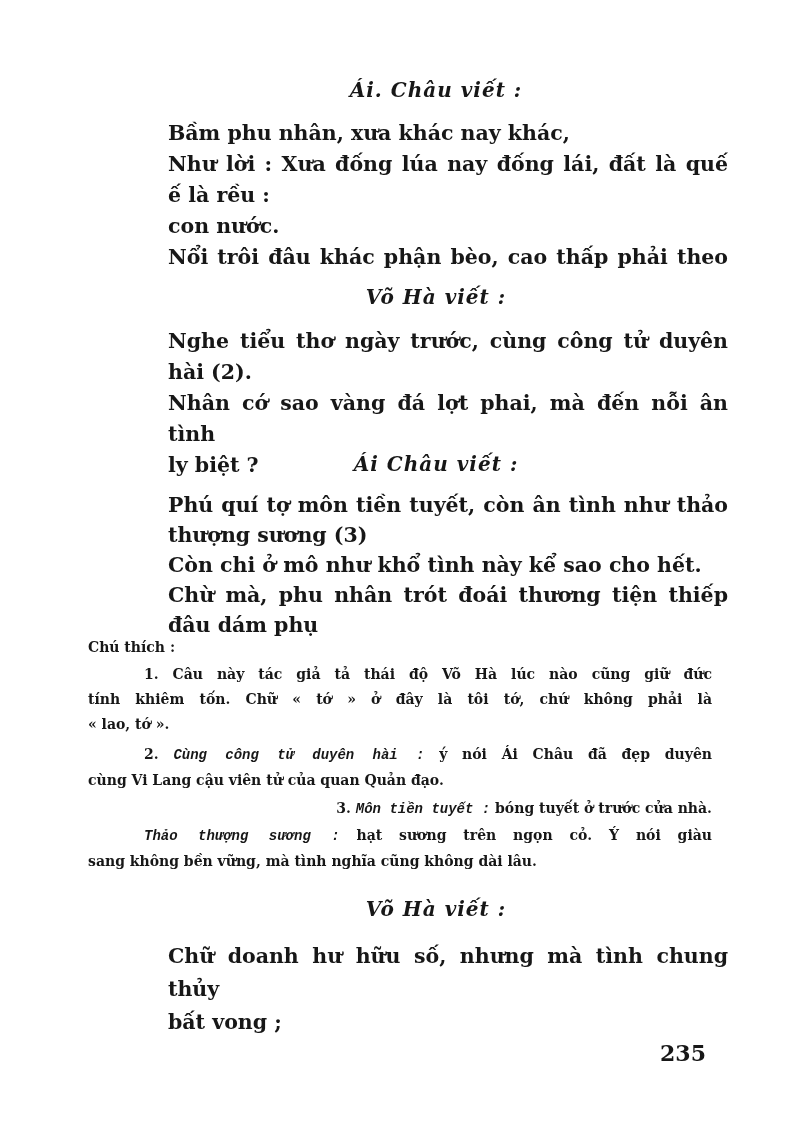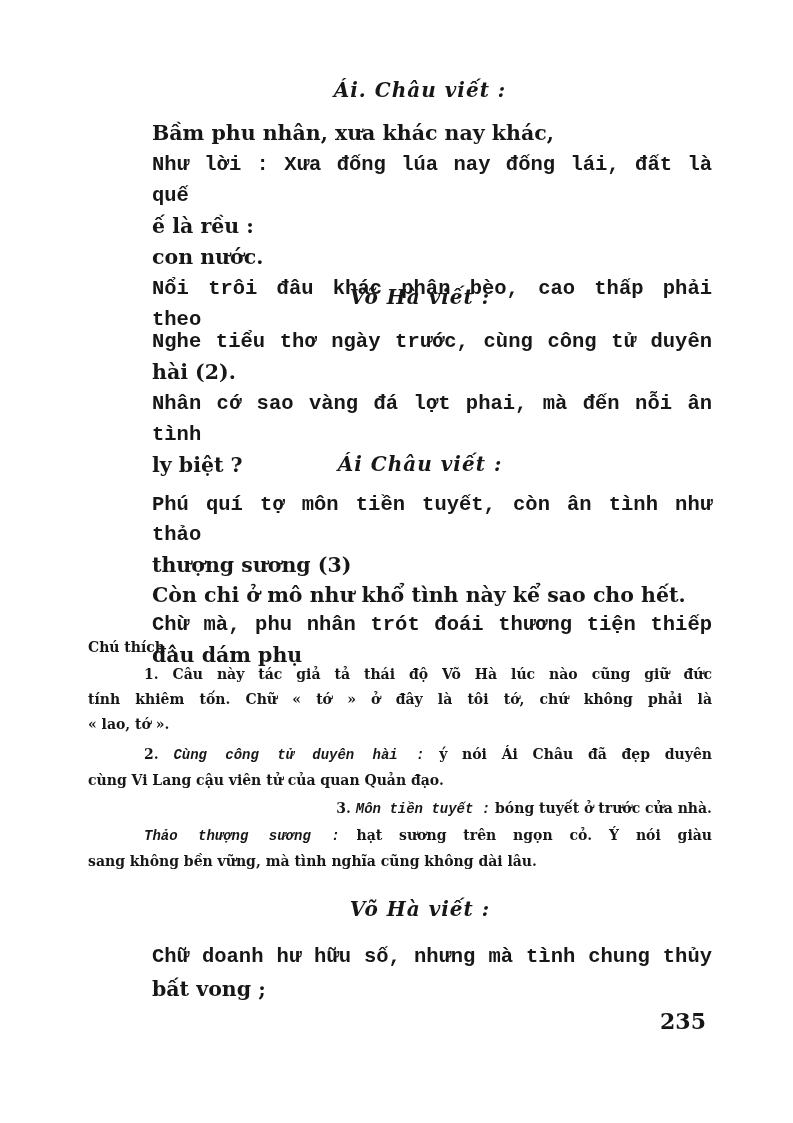--- a/index.html
+++ b/index.html
@@ -11,21 +11,21 @@
     position: relative;
     width: 793px;
     height: 1123px;
     background: #ffffff;
     color: #171717;
     font-family: "DejaVu Serif", "Liberation Serif", serif;
     overflow: hidden;
   }
   .block {
     position: absolute;
-    left: 128px;
+    left: 144px;
     width: 584px;
   }
   .heading {
     text-align: center;
     font-style: italic;
     font-weight: 700;
     font-size: 20px;
     letter-spacing: 1px;
   }
   .verse .vline {
@@ -33,21 +33,20 @@
     font-size: 20.5px;
     line-height: 31px;
     white-space: nowrap;
     margin-left: 24px;
   }
   .verse.tight .vline { line-height: 30px; }
   .vline.stretch {
     white-space: normal;
     text-align: justify;
     text-align-last: justify;
-    font-family: Liberation Mono, monospace;
   }
   .vline.right { text-align: left; }
   .notes {
     left: 88px;
     width: 624px;
     font-weight: 700;
     font-size: 14px;
   }
   .notes .nline {
     line-height: 25px;
@@ -58,20 +57,21 @@
     text-align-last: justify;
   }
   .it { font-style: italic; font-family: Liberation Mono, monospace; }
   .page-number {
     position: absolute;
     left: 128px;
     width: 578px;
     text-align: right;
     font-weight: 700;
     font-size: 22px;
+    margin-top: 32px;
   }
 </style>
 </head>
 <body>
 
 <div class="page">
 
   <div class="block heading" style="top:78px">Ái. Châu viết :</div>
 
   <div class="block verse" style="top:118px">

